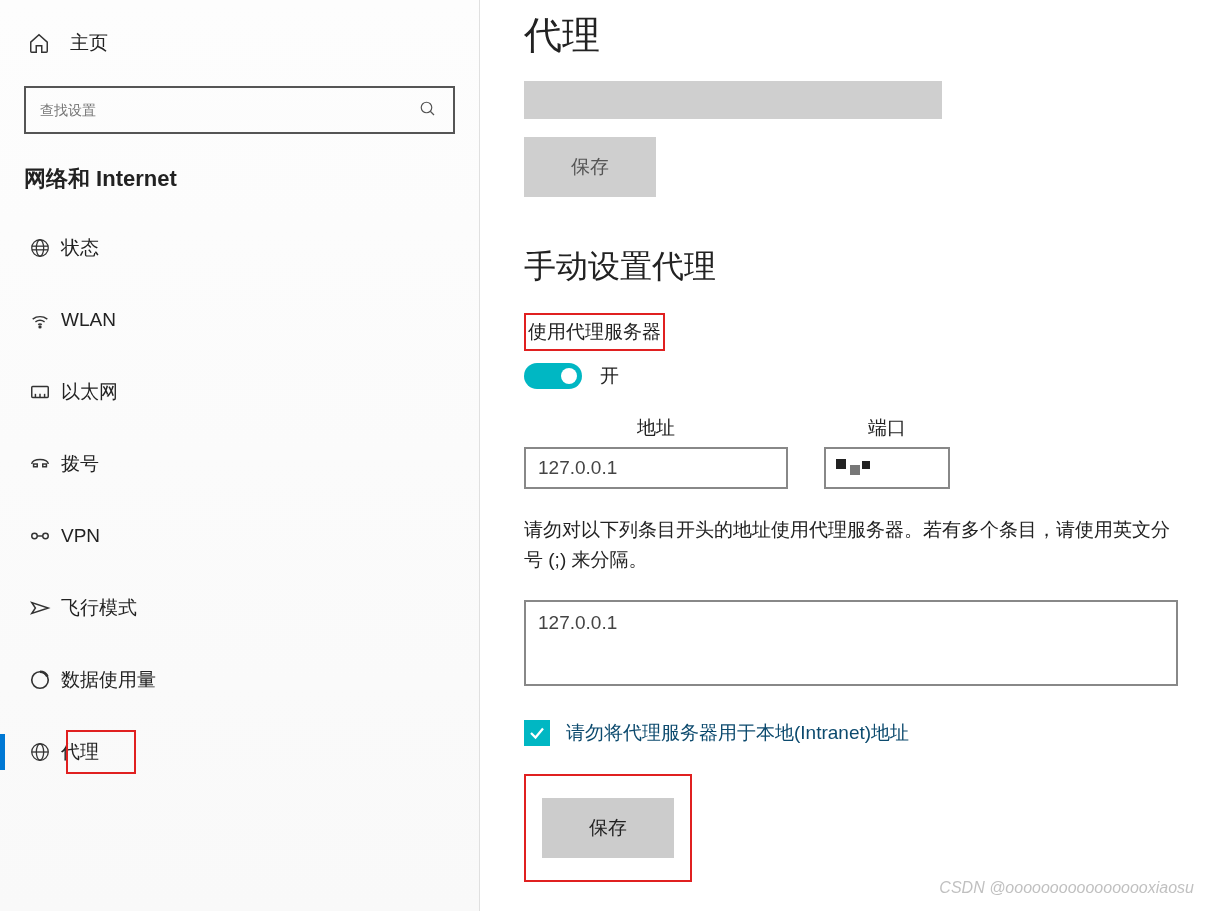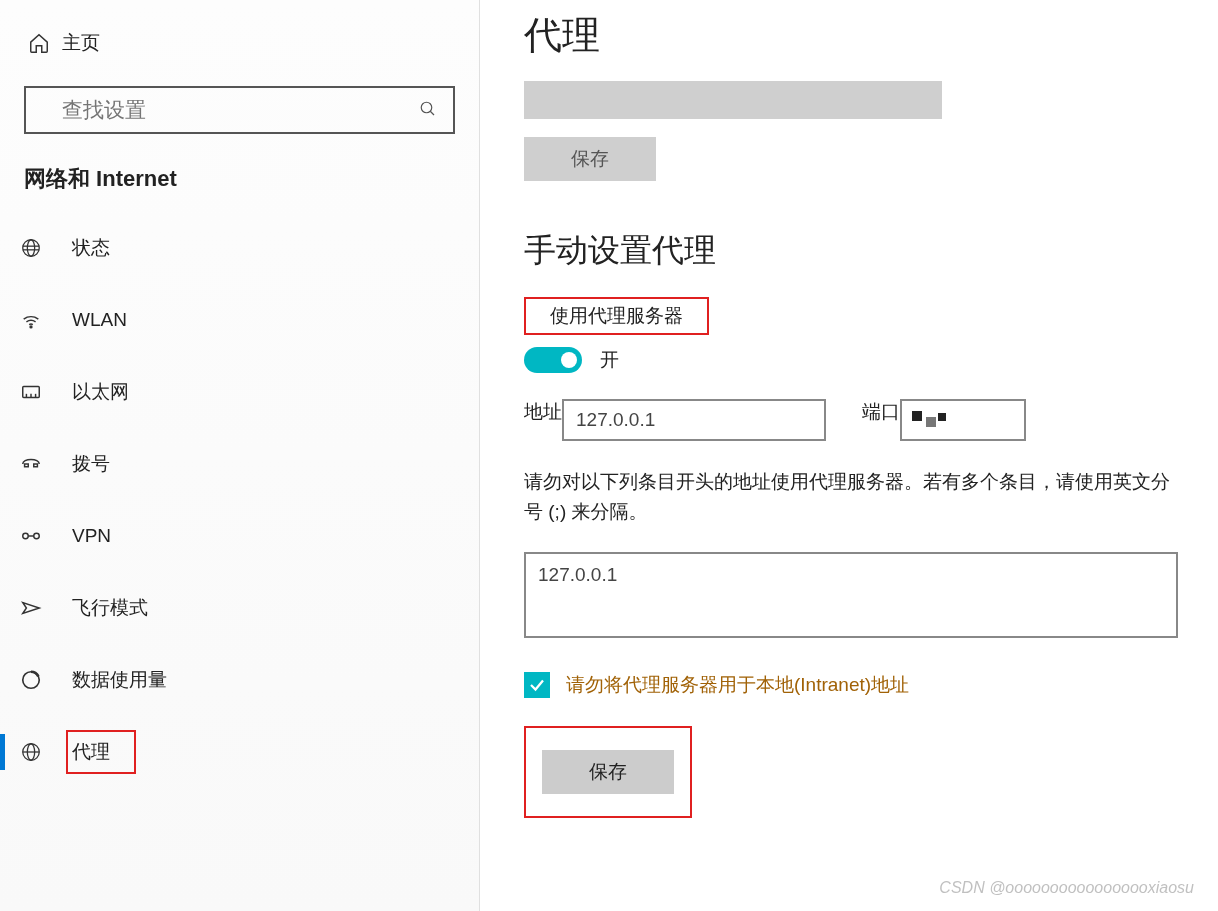--- a/index.html
+++ b/index.html
@@ -19,21 +19,21 @@
     .sidebar {
       width: 480px;
       padding: 20px 0;
       border-right: 1px solid #e0e0e0;
       background: linear-gradient(to bottom, #fdfdfd, #f9f9f9);
     }
     .home-row {
       display: flex;
       align-items: center;
       padding: 10px 28px 24px 28px;
-      gap: 12px;
+      gap: 20px;
     }
     .home-row .icon {
       width: 22px;
       height: 22px;
       display: flex;
       align-items: center;
       justify-content: center;
     }
     .home-label {
       font-size: 19px;
@@ -44,42 +44,41 @@
       border: 2px solid #555;
       height: 48px;
       display: flex;
       align-items: center;
       padding: 0 14px;
     }
     .search-box input {
       flex: 1;
       border: none;
       outline: none;
-      font-size: 21px;
+      font-size: 14px;
       color: #666;
       background: transparent;
-      margin-left: 22px;
     }
     .search-icon {
       width: 20px;
       height: 20px;
       color: #555;
     }
     .section-title {
       padding: 0 24px 18px 24px;
       font-size: 22px;
       font-weight: bold;
       color: #222;
     }
     .nav-item {
       display: flex;
       align-items: center;
-      padding: 0 19px;
+      padding: 0 28px;
       height: 72px;
-      gap: 29px;
+      gap: 9px;
       cursor: pointer;
       position: relative;
     }
     .nav-item .icon {
       width: 24px;
       height: 24px;
       display: flex;
       align-items: center;
       justify-content: center;
       color: #333;
@@ -114,21 +113,21 @@
       margin-bottom: 20px;
     }
     .gray-bar {
       width: 418px;
       height: 38px;
       background: #cfcfcf;
       margin-bottom: 18px;
     }
     .save-btn {
       width: 132px;
-      height: 44px;
+      height: 60px;
       background: #cfcfcf;
       border: none;
       font-size: 19px;
       color: #555;
       cursor: pointer;
     }
     .save-btn-enabled {
       background: #cccccc;
       color: #222;
     }
@@ -145,21 +144,21 @@
       line-height: 1.6;
       margin-bottom: 24px;
     }
     .toggle-label {
       font-size: 19px;
       color: #222;
       display: inline-block;
     }
     .red-box-toggle-label {
       border: 2px solid #e02020;
-      padding: 4px 24px;
+      padding: 4px 2px;
       display: inline-block;
       margin-bottom: 12px;
     }
     .toggle-row {
       display: flex;
       align-items: center;
       gap: 18px;
       margin-bottom: 26px;
     }
     .toggle {
@@ -183,21 +182,22 @@
       font-size: 19px;
       color: #222;
     }
     .field-row {
       display: flex;
       gap: 36px;
       margin-bottom: 26px;
     }
     .field-group {
       display: flex;
-      flex-direction: row;
+      flex-direction: column;
+      align-items: center;
     }
     .field-label {
       font-size: 19px;
       color: #222;
       margin-bottom: 6px;
     }
     .text-input {
       border: 2px solid #888;
       height: 42px;
       padding: 0 12px;
@@ -236,21 +236,21 @@
       height: 26px;
       background: #00b7c3;
       display: flex;
       align-items: center;
       justify-content: center;
       cursor: pointer;
     }
     .checkbox svg { color: #fff; }
     .checkbox-label {
       font-size: 19px;
-      color: #a16207;
+      color: #0c4a6e;
     }
     .save-btn-wrap {
       border: 2px solid #e02020;
       display: inline-block;
       padding: 22px 16px;
     }
     .watermark {
       position: absolute;
       bottom: 14px;
       right: 24px;

